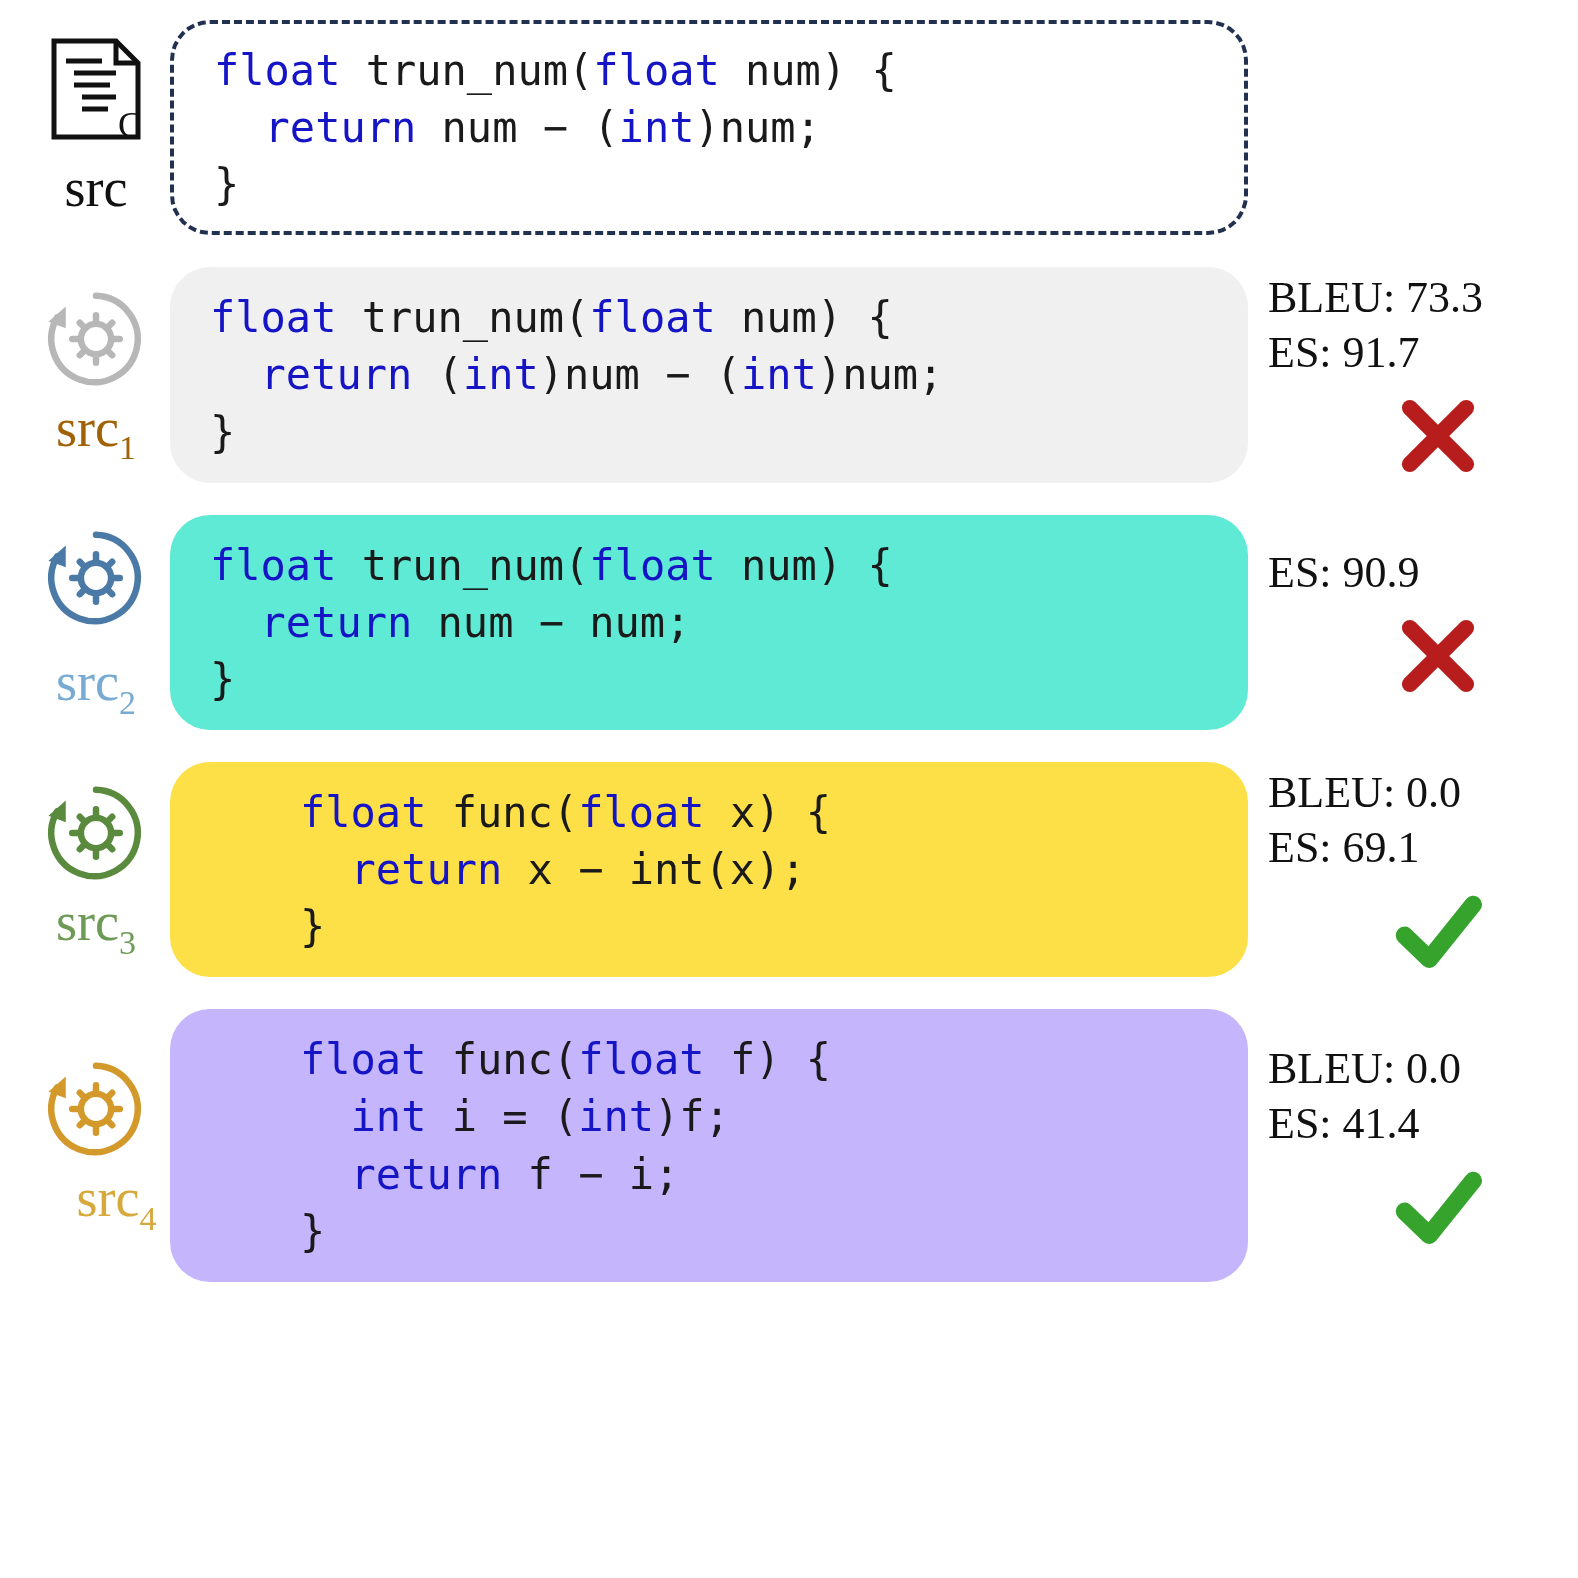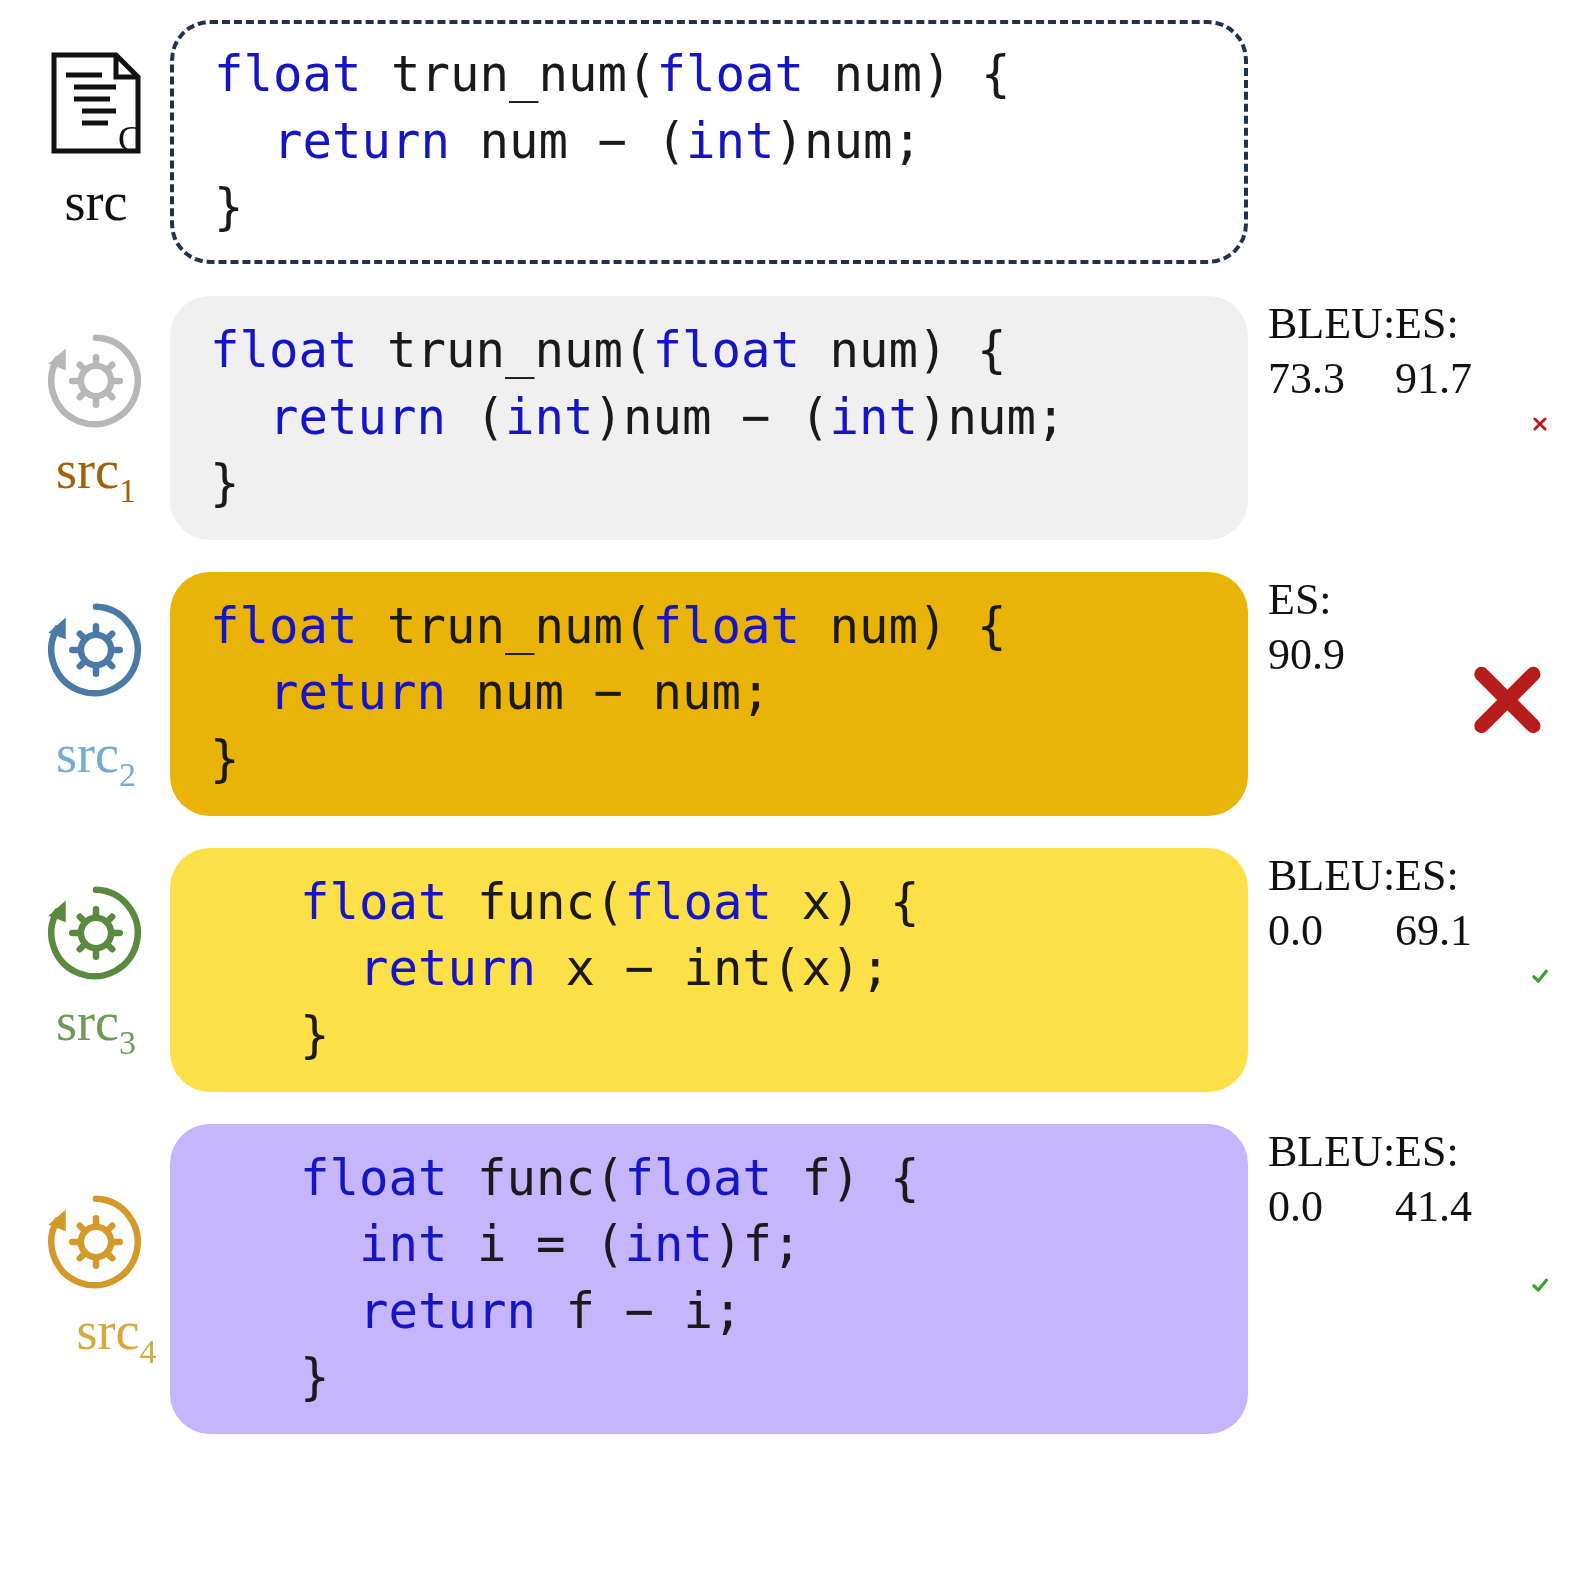--- a/index.html
+++ b/index.html
@@ -32,50 +32,50 @@
   }
   .center-col {
     flex: 1;
     display: flex;
     align-items: stretch;
   }
   .right-col {
     width: 300px;
     flex-shrink: 0;
     display: flex;
-    flex-direction: row;
+    flex-direction: column;
     align-items: flex-start;
     justify-content: center;
     padding-left: 20px;
   }
 
   
   .src-box {
     flex: 1;
     border: 4px dashed #22314f;
     border-radius: 40px;
     padding: 18px 40px 18px 40px;
   }
   
   .code-box {
     flex: 1;
     border-radius: 40px;
     padding: 22px 25px 22px 40px;
   }
   .code-box.gray   { background: #f1f0f0; }
-  .code-box.blue   { background: #eab308; }
+  .code-box.blue   { background: #5eead4; }
   .code-box.green  { background: #fde047; }
   .code-box.yellow { background: #c4b5fd; }
 
   .code-box.green  .code-pre { padding-left: 90px; }
   .code-box.yellow .code-pre { padding-left: 90px; }
 
   .code-pre {
     font-family: "Menlo", "DejaVu Sans Mono", "Consolas", monospace;
-    font-size: 49px;
+    font-size: 42px;
     line-height: 1.36;
     white-space: pre;
     color: #1a1a1a;
     margin: 0;
   }
   .kw  { color: #1515c5; }
   .typ { color: #1515c5; }
 
   
   .label {

